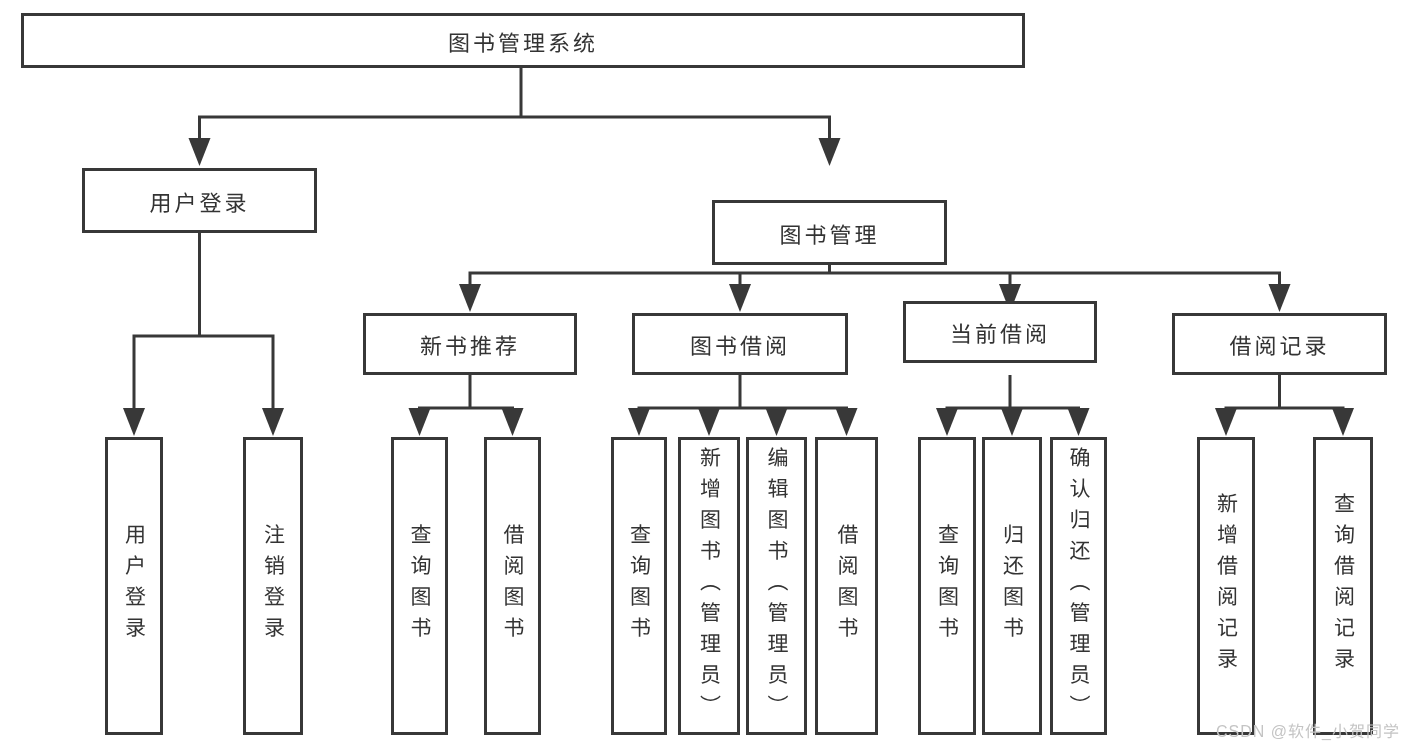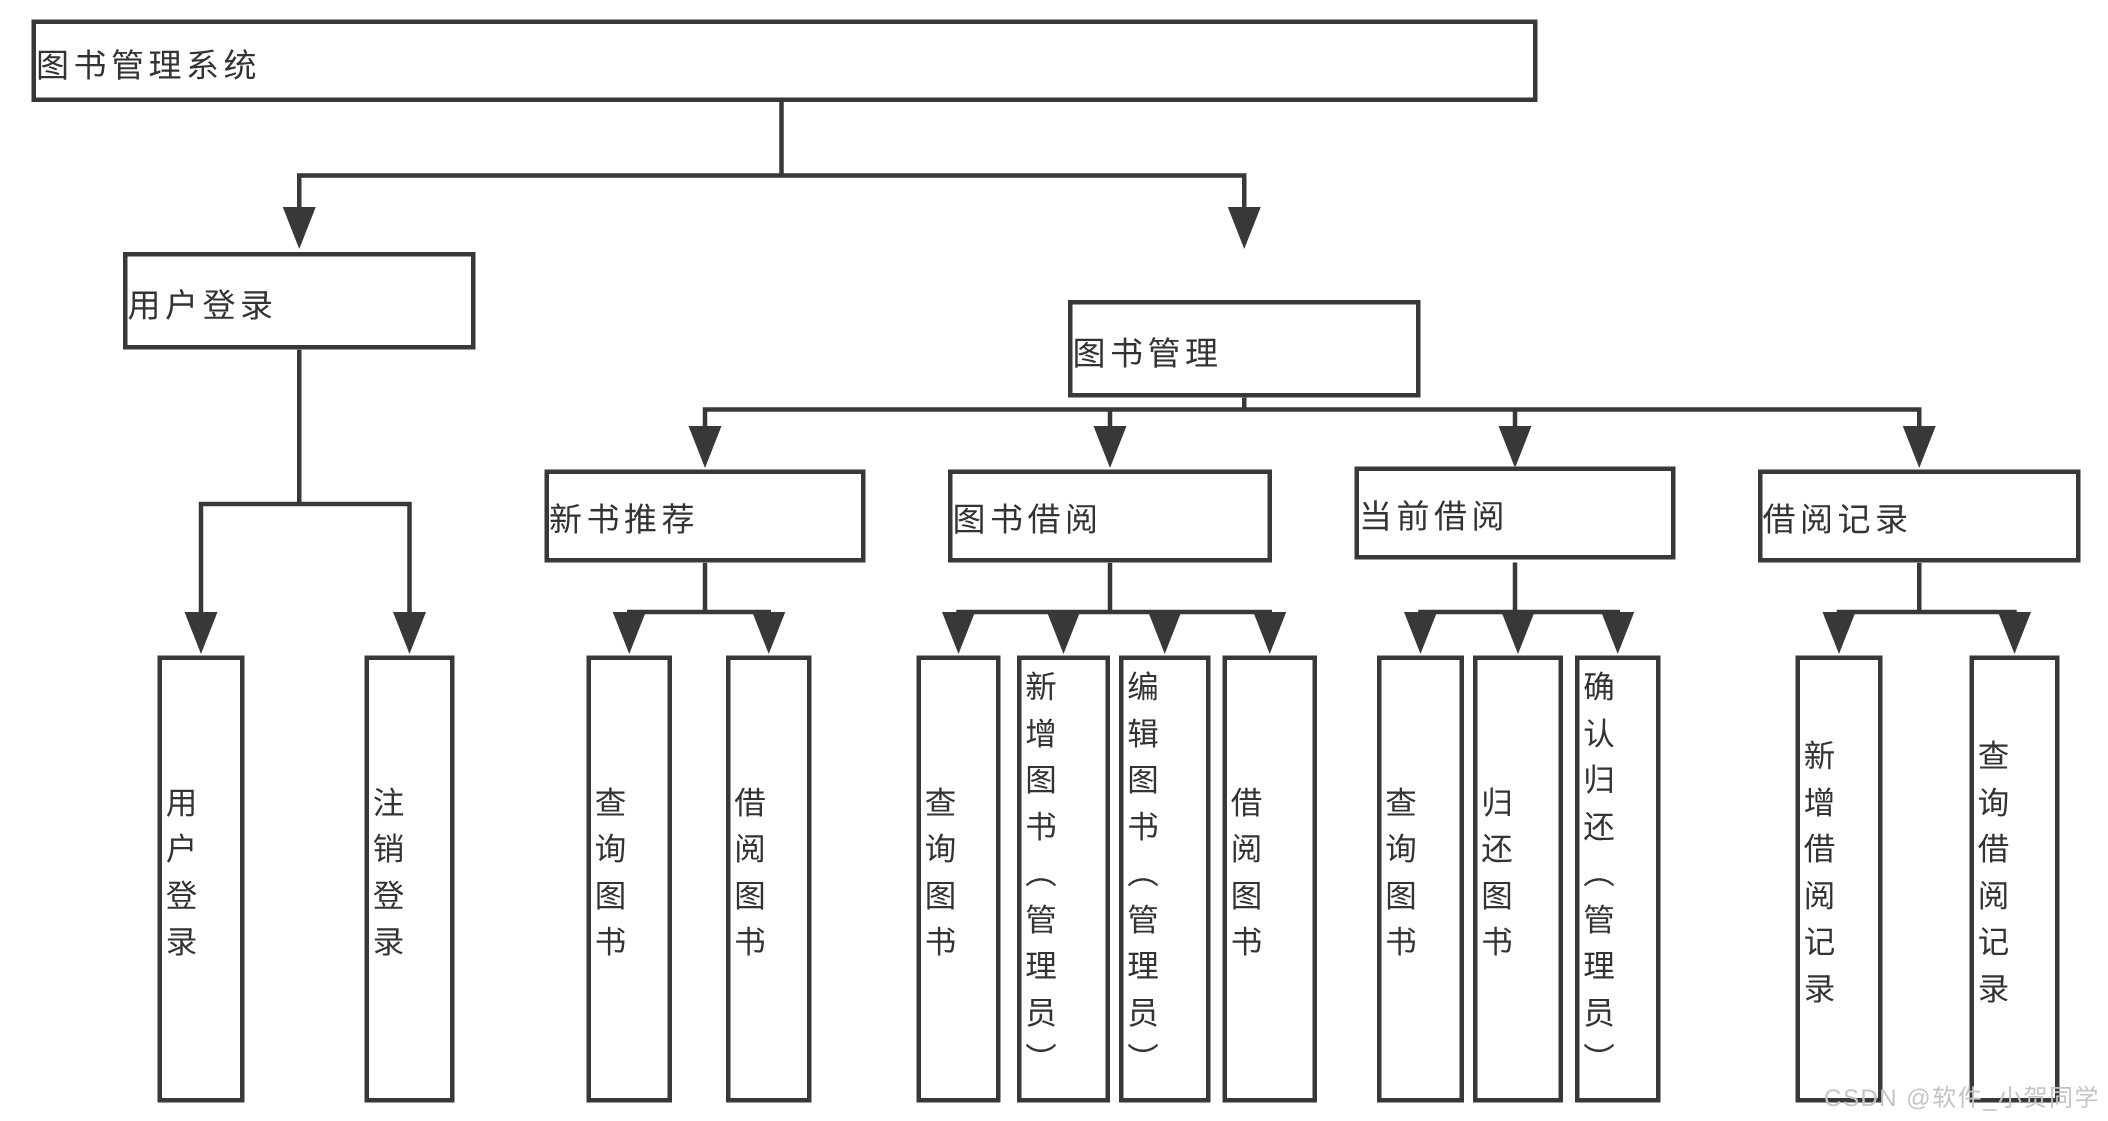--- a/index.html
+++ b/index.html
@@ -20,21 +20,21 @@
     background:var(--bg);overflow:hidden;
   }
   svg.connectors{
     position:absolute;left:0;top:0;width:1405px;height:747px;
     color:var(--line);
   }
   .box{
     position:absolute;
     border:3px solid var(--line);
     background:var(--bg);
-    display:flex;align-items:center;
+    display:flex;align-items:center;justify-content:center;
     color:var(--text);
   }
   .hbox{
     font-size:22px;letter-spacing:3px;white-space:nowrap;
   }
   .vbox{top:437px;height:298px;}
   .vbox .vtext{
     writing-mode:vertical-rl;
     text-orientation:mixed;
     font-size:21px;
@@ -115,21 +115,21 @@
   <div class="box hbox node" style="left:712px;top:168px;width:235px;height:65px;margin-top:32px;">
     <span>图书管理</span>
   </div>
 
   <div class="box hbox node" style="left:363px;top:313px;width:214px;height:62px;">
     <span>新书推荐</span>
   </div>
   <div class="box hbox node" style="left:632px;top:313px;width:216px;height:62px;">
     <span>图书借阅</span>
   </div>
-  <div class="box hbox node" style="left:903px;top:311px;width:214px;height:62px;">
+  <div class="box hbox node" style="left:903px;top:301px;width:194px;height:62px;">
     <span>当前借阅</span>
   </div>
   <div class="box hbox node" style="left:1172px;top:313px;width:215px;height:62px;">
     <span>借阅记录</span>
   </div>
 
   <div class="box vbox node" style="left:105px;width:58px;">
     <span class="vtext">用户登录</span>
   </div>
   <div class="box vbox node" style="left:243px;width:60px;">

